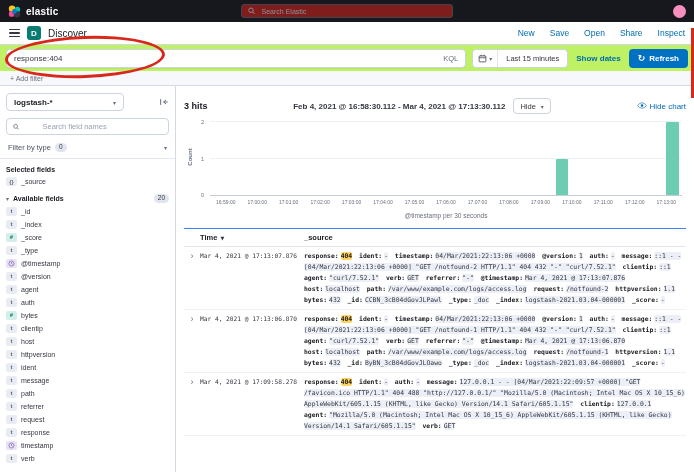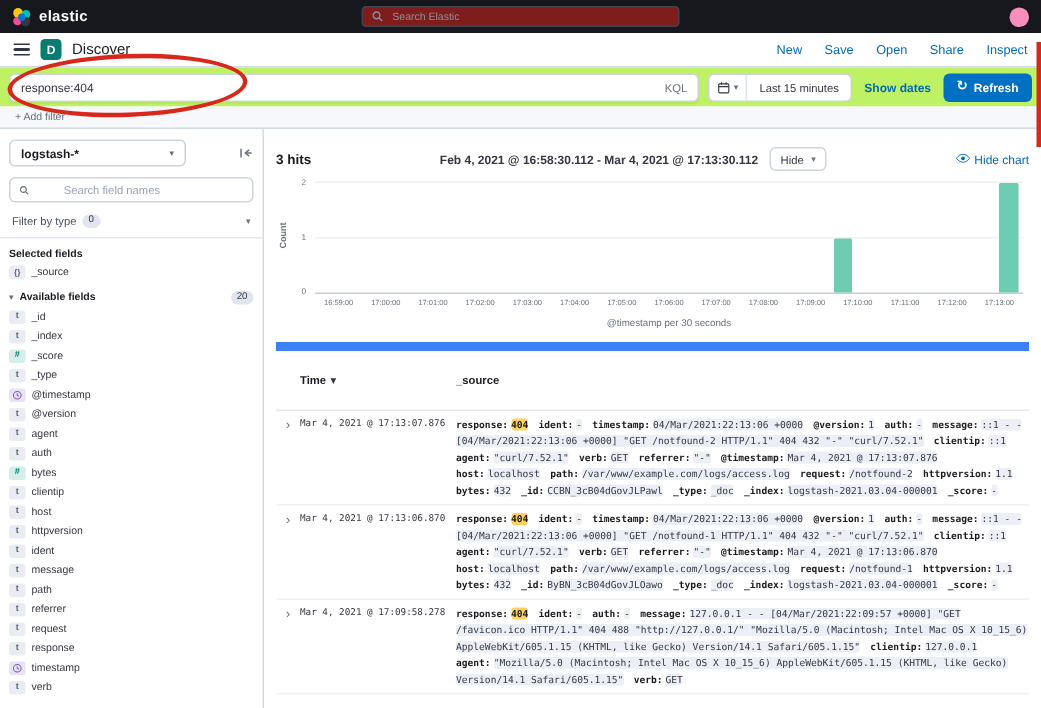--- a/index.html
+++ b/index.html
@@ -90,22 +90,22 @@
   .plot{position:absolute;left:26px;right:4px;top:2px;bottom:30px;border-bottom:1px solid #c6cdd9}
   .gridline{position:absolute;left:0;right:0;height:1px;background:#eceff4}
   .ytick{position:absolute;left:-9px;font-size:5.5px;color:#69707d}
   .bar{position:absolute;bottom:0;border-radius:1px 1px 0 0}
   .xticks{position:absolute;left:26px;right:4px;top:78px;height:9px}
   .xtick{position:absolute;transform:translateX(-50%);font-size:5px;color:#69707d;white-space:nowrap;top:1px}
   .xcaption{position:absolute;left:26px;right:4px;top:92px;text-align:center;font-size:6.5px;color:#69707d}
 
   
   .doc-table{margin-top:2px}
-  .thead{display:flex;align-items:center;border-top:6px solid #3b82f6;border-bottom:1px solid #e3e8f0;
-    padding:15px 0;font-size:7.5px;font-weight:700;color:#1a1c21}
+  .thead{display:flex;align-items:center;border-top:1px solid #3b82f6;border-bottom:1px solid #e3e8f0;
+    padding:4px 0;font-size:7.5px;font-weight:700;color:#1a1c21}
   .th-expand{width:16px}
   .th-time{width:104px;display:flex;align-items:center;gap:3px;cursor:pointer}
   .sort-icon{font-size:5px;color:#343741;font-family:"DejaVu Sans",sans-serif}
   .th-source{flex:1}
   .trow{display:flex;border-bottom:1px solid #eef1f6;padding:4px 0 3px}
   .expand{width:16px;color:#69707d;font-size:9px;line-height:10px;text-align:center;flex:none;cursor:pointer}
   .tcell-time{width:104px;flex:none;font-family:"DejaVu Sans Mono",monospace;font-size:6.2px;color:#343741;padding-top:1px}
   .tcell-source{flex:1;font-family:"DejaVu Sans Mono",monospace;font-size:6.4px;line-height:11px;color:#343741}
   .src-key{font-weight:700;color:#1a1c21;margin-right:2px}
   .src-val{background:#eceff5;border-radius:2px;padding:0 0;margin-right:3px;color:#343741;box-decoration-break:clone}

